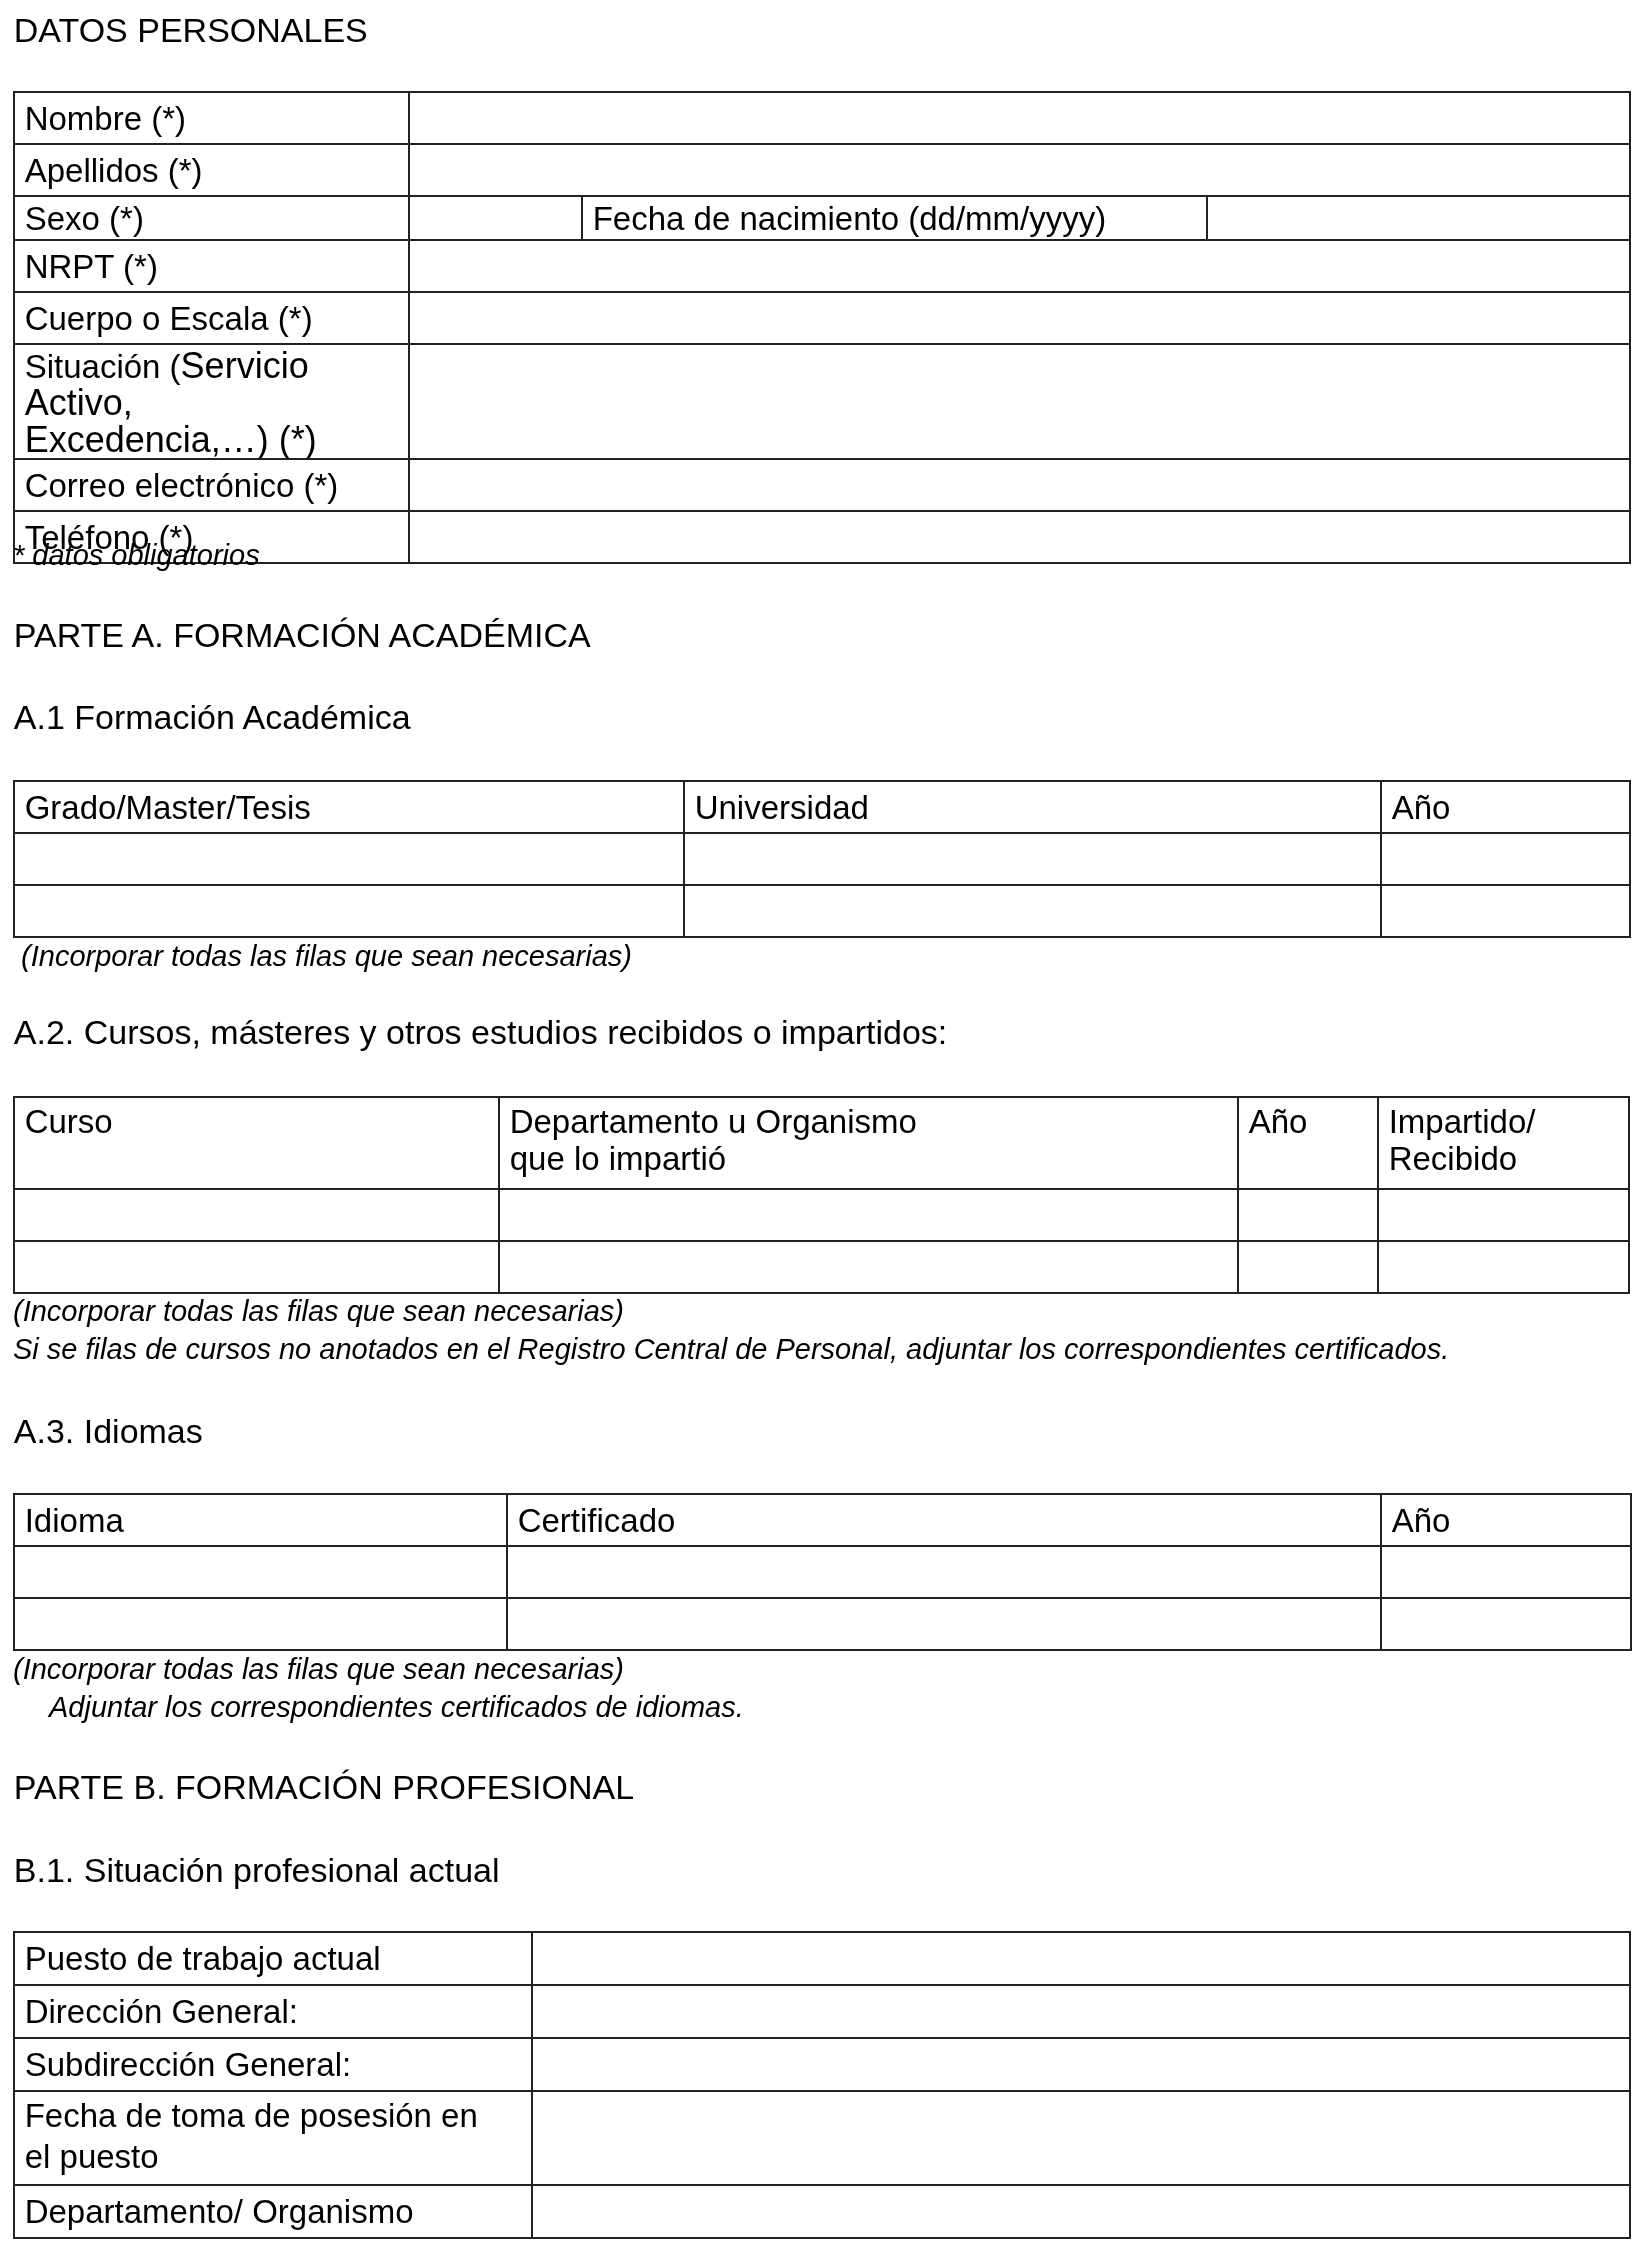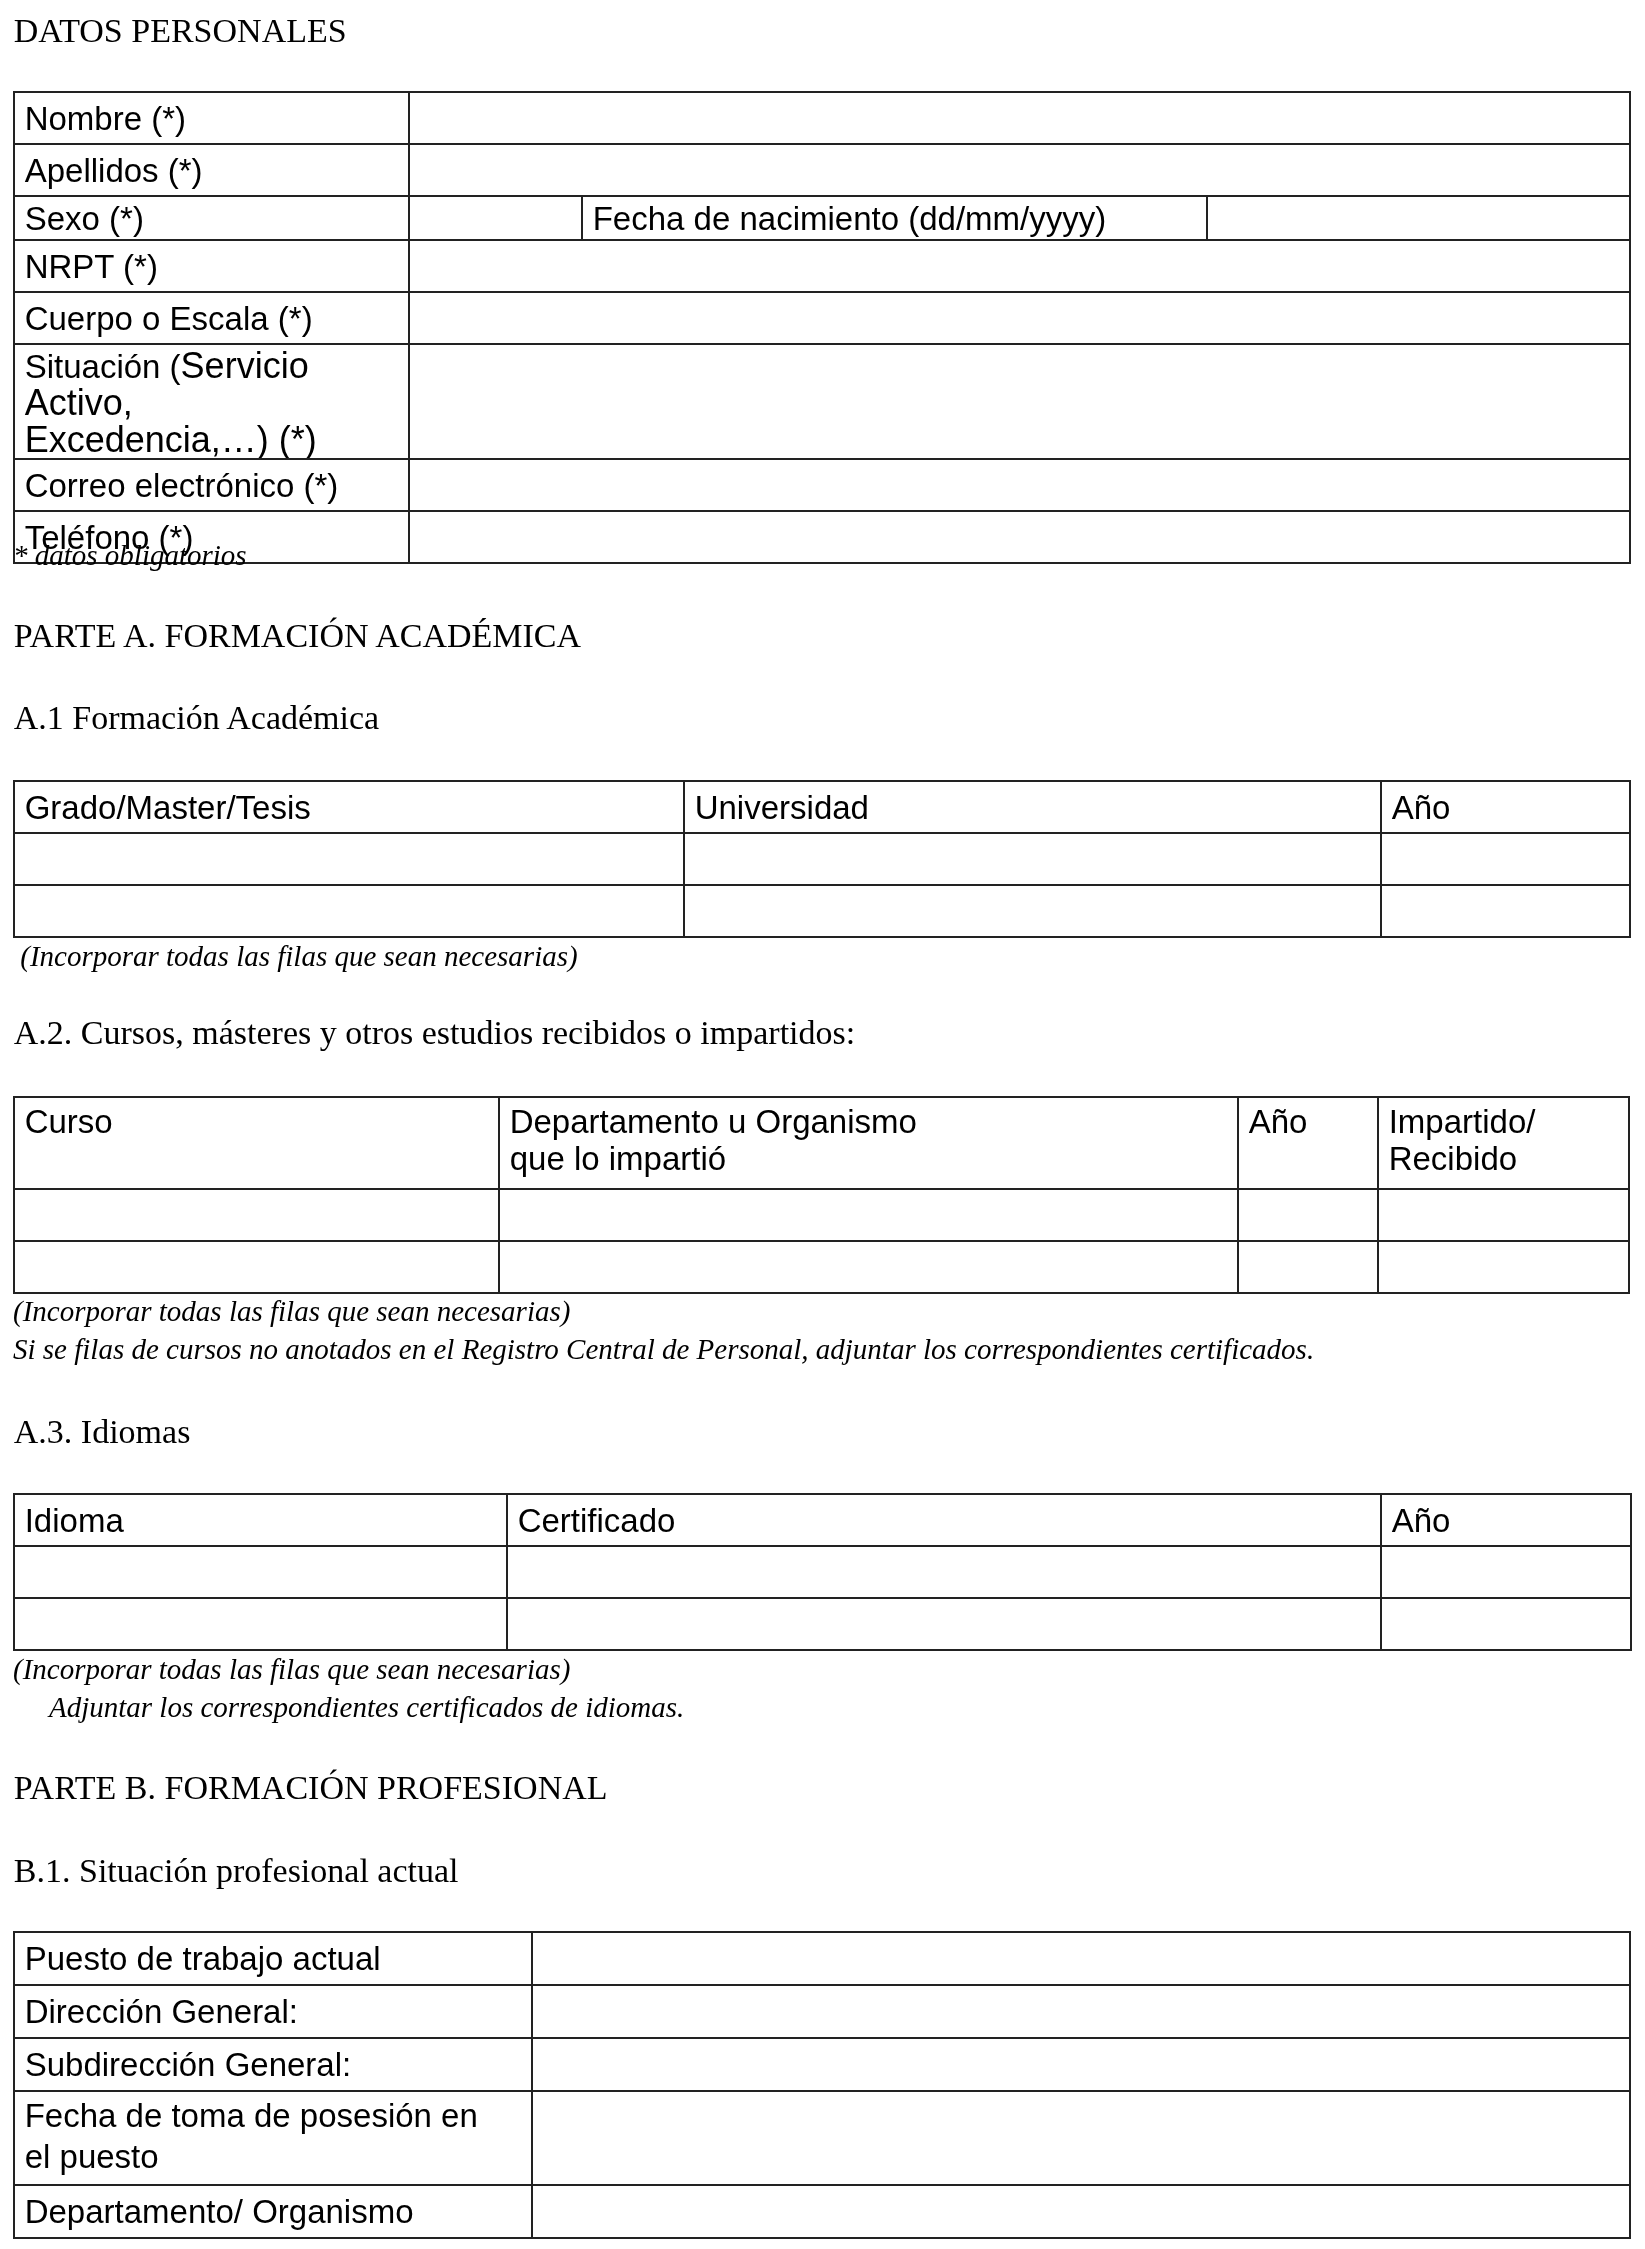--- a/index.html
+++ b/index.html
@@ -1,18 +1,18 @@
 <!DOCTYPE html>
 <html style="font-size:13px"><head>
 <meta charset="utf-8">
 <style>
   html, body { margin:0; padding:0; background:#ffffff; }
   body { width:1645px; height:2250px; position:relative; overflow:hidden;
          font-family:"Liberation Sans", sans-serif; color:#000000; }
-  .abs { position:absolute;font-family:Liberation Serif, serif; }
+  .abs { position:absolute; }
   .h { font-size:34px; line-height:39px; white-space:nowrap; left:13.8px; }
   .note { font-size:29px; line-height:34px; font-style:italic; white-space:nowrap; left:13px; }
   table.grid { position:absolute; border-collapse:collapse; table-layout:fixed; left:13px; width:1616px; }
   table.grid td { border:2.4px solid #222222; padding:0 0 0 9.7px; font-size:33px; line-height:37px;
                   vertical-align:middle; box-sizing:border-box; overflow:hidden; }
   table.grid td.top { vertical-align:top; padding-top:4.9px; }
   table.grid td.input { padding:0; }
   table.grid td.input input { width:100%; height:100%; border:none; outline:none; background:transparent;
                   font-family:"Liberation Sans", sans-serif; font-size:32px; padding:0 9.7px; box-sizing:border-box; }
   .small { font-size:36px; }

